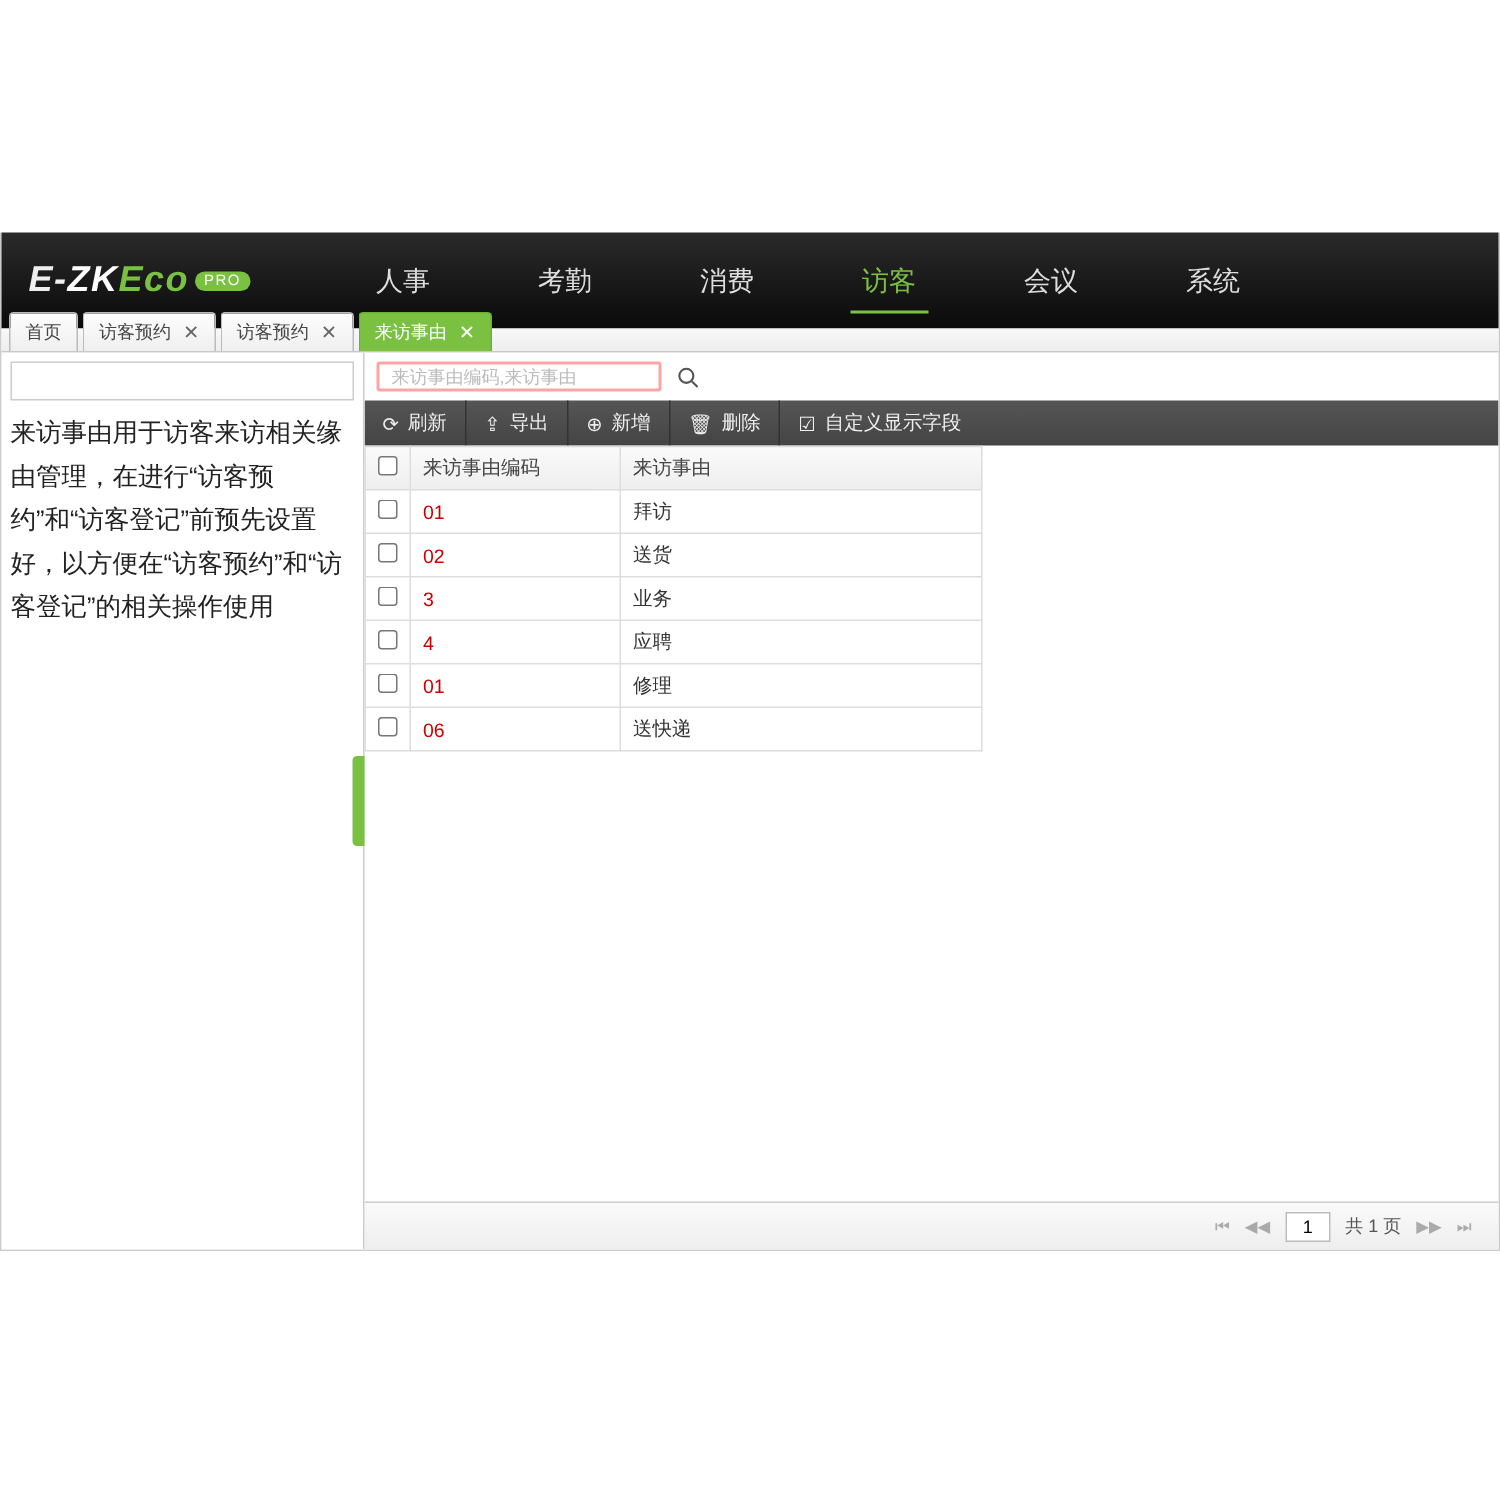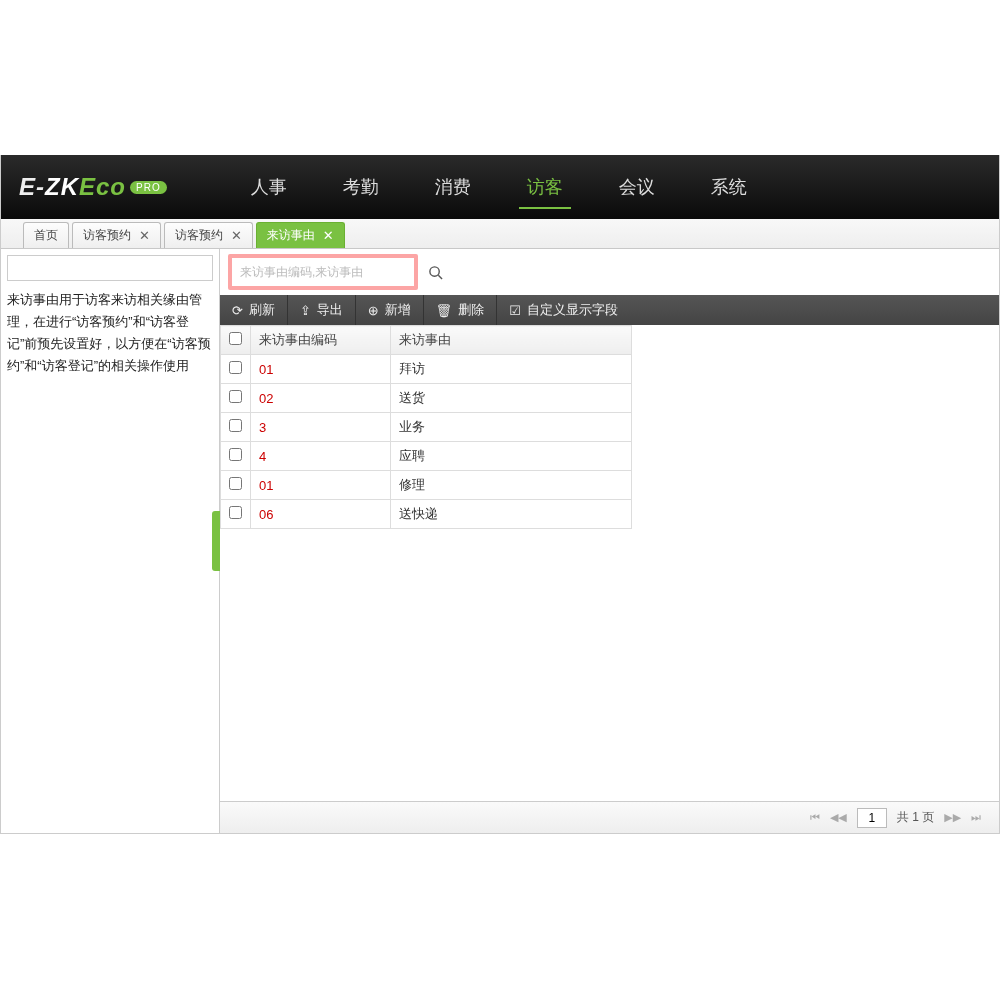--- a/index.html
+++ b/index.html
@@ -6,42 +6,42 @@
 body { font-family: "Microsoft YaHei", Arial, sans-serif; width: 1000px; height: 1000px; background: #fff; overflow: hidden; font-size: 13px; color: #333; }
 .app { position: absolute; top: 155px; left: 0; width: 1000px; height: 679px; border: 1px solid #ccc; border-top: none; display: flex; flex-direction: column; }
 
 
 .header { height: 64px; background: linear-gradient(180deg, #2a2a2a 0%, #1a1a1a 50%, #0a0a0a 100%); display: flex; align-items: center; padding: 0 18px; }
 .logo { color: #fff; font-size: 24px; font-weight: bold; font-style: italic; letter-spacing: 1px; display: flex; align-items: center; gap: 4px; margin-right: 56px; }
 .logo .e { color: #eee; }
 .logo .zk { color: #fff; }
 .logo .eco { color: #7ac142; font-style: italic; }
 .logo-badge { background: #7ac142; color: #fff; font-size: 10px; font-style: normal; padding: 1px 6px; border-radius: 9px; font-weight: normal; }
-.nav { display: flex; gap: 0; flex: 1; }
+.nav { display: flex; gap: 16px; flex: 1; }
 .nav-item { color: #ddd; font-size: 18px; padding: 18px 28px; cursor: pointer; position: relative; }
 .nav-item.active { color: #7ac142; }
 .nav-item.active::after { content: ""; position: absolute; left: 20px; right: 20px; bottom: 8px; height: 2px; background: #7ac142; }
 
 
-.tabs-row { height: 30px; background: linear-gradient(180deg, #f8f8f8 0%, #eee 100%); border-bottom: 1px solid #c8c8c8; display: flex; align-items: flex-end; padding-left: 22px; }
+.tabs-row { height: 16px; background: linear-gradient(180deg, #f8f8f8 0%, #eee 100%); border-bottom: 1px solid #c8c8c8; display: flex; align-items: flex-end; padding-left: 5px; }
 .tab { height: 26px; padding: 0 10px; border: 1px solid #bbb; border-bottom: none; background: linear-gradient(180deg, #fdfdfd, #efefef); margin-right: 3px; display: flex; align-items: center; gap: 8px; font-size: 12px; color: #444; cursor: pointer; border-radius: 3px 3px 0 0; }
 .tab.active { background: #7ac142; border-color: #6ab032; color: #fff; }
 .tab-close { font-size: 13px; color: #666; cursor: pointer; line-height: 1; }
 .tab.active .tab-close { color: #fff; }
 
 
 .body { flex: 1; display: flex; overflow: hidden; }
-.sidebar { width: 219px; border-right: 1px solid #ccc; background: #fff; padding: 6px; font-size: 13px; line-height: 1.7; color: #222; position: relative; }
+.sidebar { width: 242px; border-right: 1px solid #ccc; background: #fff; padding: 6px; font-size: 17px; line-height: 1.7; color: #222; position: relative; }
 .sidebar-collapse { position: absolute; right: -1px; top: 50%; transform: translateY(-50%); width: 8px; height: 60px; background: #7ac142; border-radius: 3px 0 0 3px; cursor: pointer; }
 .sidebar-filter { height: 26px; border: 1px solid #ccc; margin-bottom: 8px; background: #fff; }
 .main { flex: 1; display: flex; flex-direction: column; background: #fff; }
 
 
 .search-row { padding: 5px 8px; display: flex; align-items: center; gap: 6px; }
-.search-input { width: 190px; height: 36px; border: 4px solid #fca5a5; padding: 0 8px; font-size: 12px; color: #888; border-radius: 2px; }
+.search-input { width: 190px; height: 20px; border: 2px solid #fca5a5; padding: 0 8px; font-size: 12px; color: #888; border-radius: 2px; }
 .search-input::placeholder { color: #bbb; }
 .search-btn { width: 22px; height: 22px; display: inline-flex; align-items: center; justify-content: center; color: #666; cursor: pointer; font-size: 15px; }
 
 
 .toolbar { height: 30px; background: linear-gradient(180deg, #555 0%, #444 100%); display: flex; align-items: center; color: #eee; font-size: 13px; }
 .tb-btn { padding: 0 12px; height: 100%; display: flex; align-items: center; gap: 6px; cursor: pointer; border-right: 1px solid #333; }
 .tb-icon { font-size: 13px; }
 
 
 .table-wrap { flex: 1; overflow: auto; }

